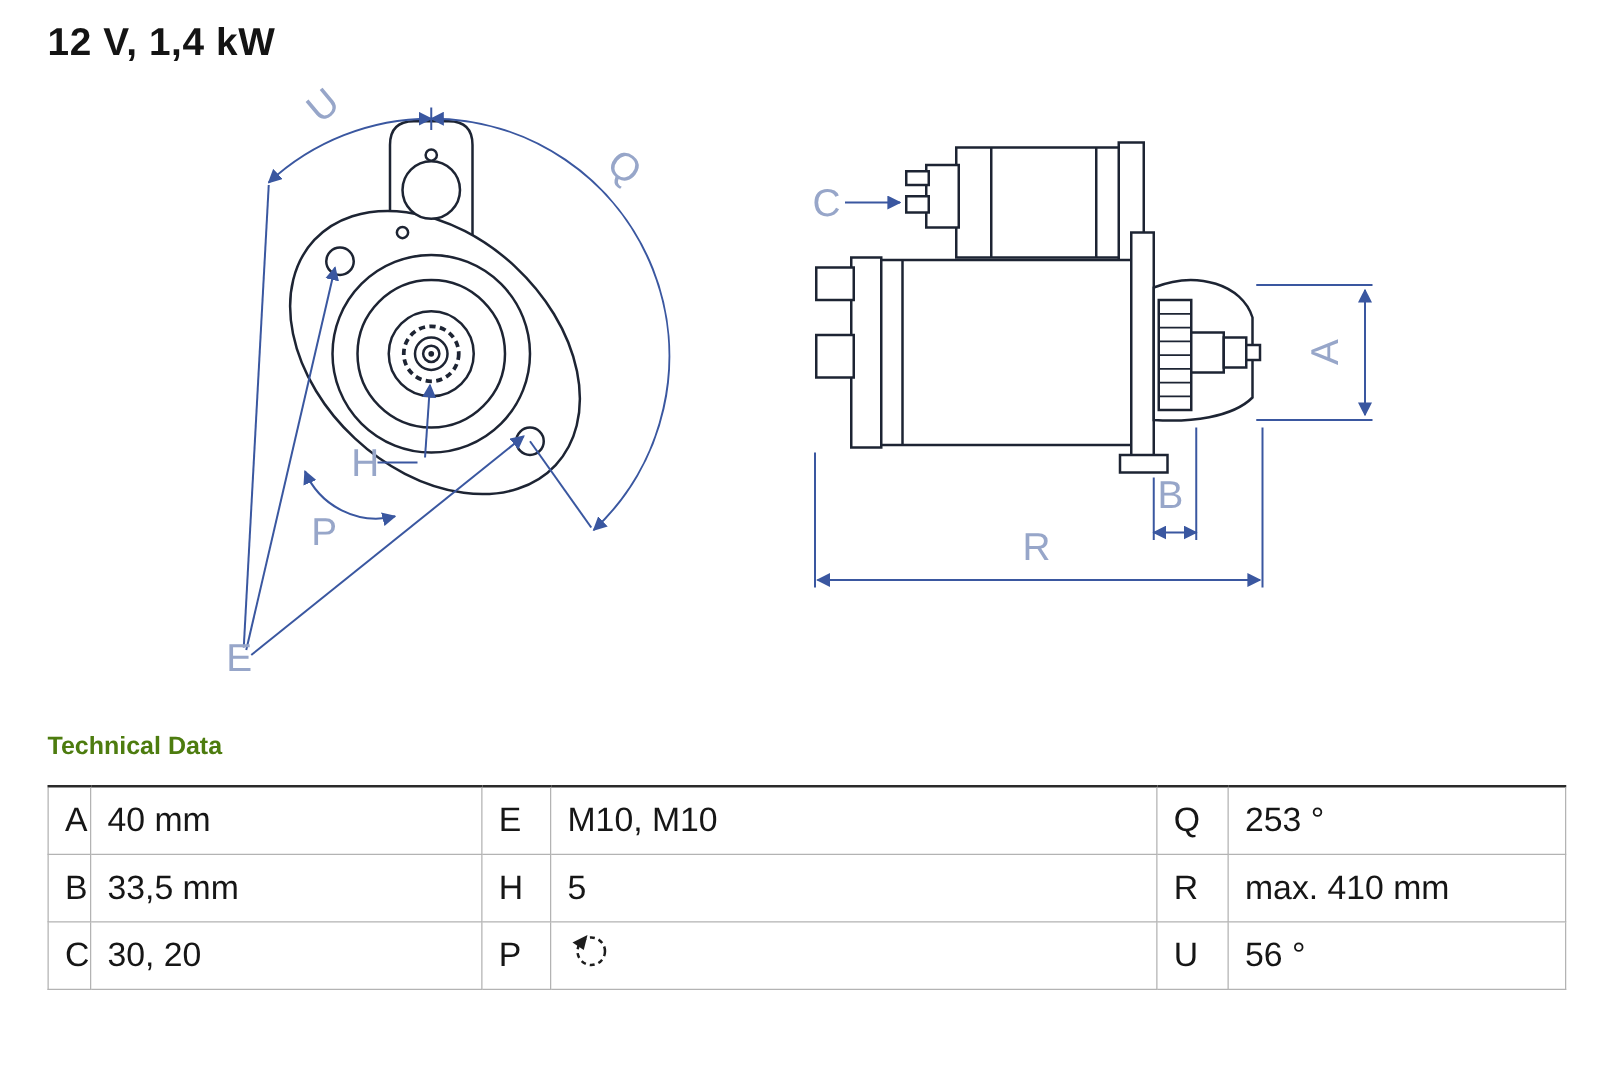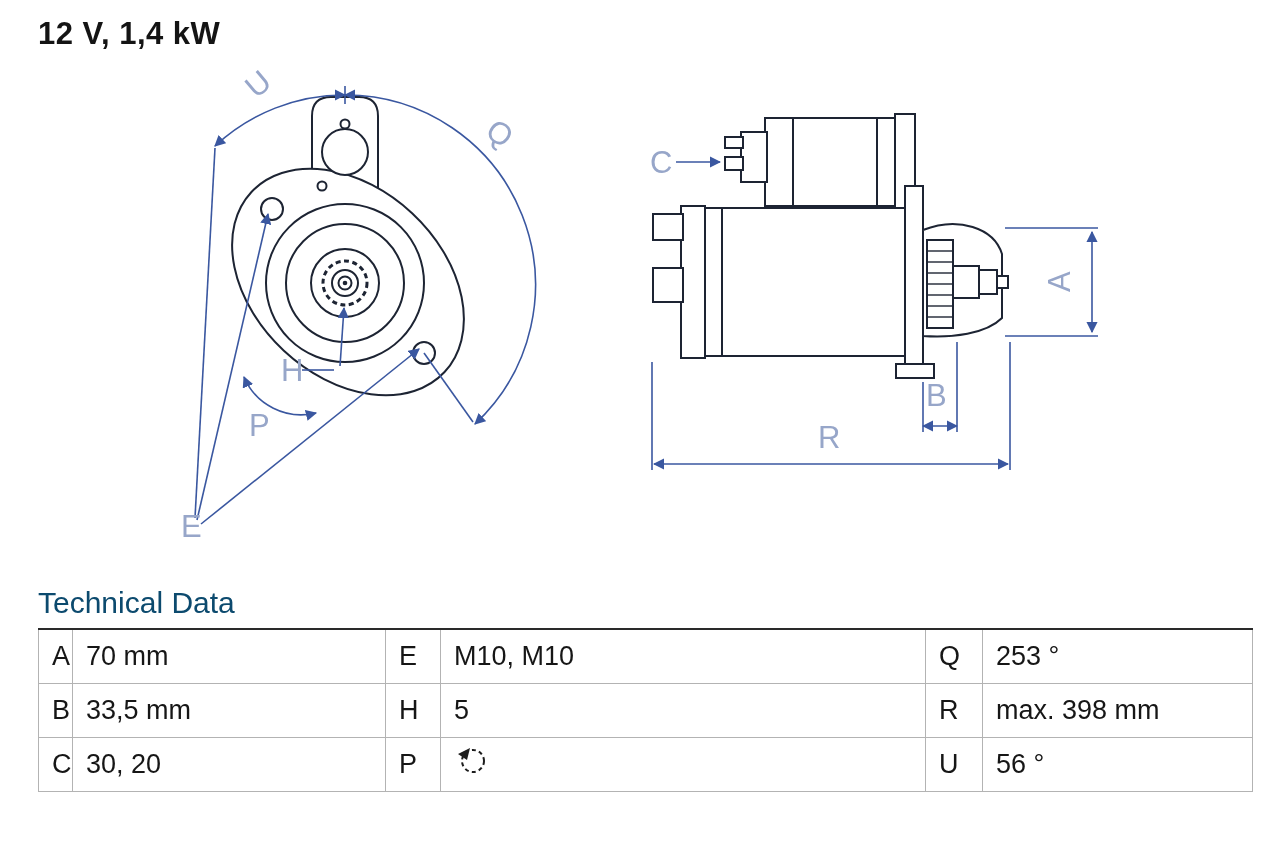--- a/index.html
+++ b/index.html
@@ -1,21 +1,21 @@
 <!DOCTYPE html>
 <html><head>
 <meta charset="utf-8">
 <style>
   html,body{margin:0;padding:0;background:#ffffff;}
   .page{position:relative;width:1280px;height:853px;background:#fff;overflow:hidden;
         font-family:"Liberation Sans",sans-serif;color:#141414;}
   .title{position:absolute;left:38px;top:16px;font-size:31px;font-weight:600;letter-spacing:0.5px;}
   .diagram-wrap{position:absolute;left:0;top:0;width:1280px;height:565px;}
   svg text{font-family:"Liberation Sans",sans-serif;font-size:31px;fill:#97a6c9;}
-  .section-heading{position:absolute;left:38px;top:586px;font-size:30px;font-weight:400;color:#0c4a6e;}
+  .section-heading{position:absolute;left:38px;top:586px;font-size:20px;font-weight:700;color:#4d7c0f;}
   .specs{position:absolute;left:38px;top:628px;}
   table.specs-table{border-collapse:collapse;table-layout:fixed;width:1214px;font-size:27px;}
   table.specs-table td{border:1px solid #b3b3b3;height:53px;padding:0 0 0 13px;color:#161616;
                        white-space:nowrap;overflow:hidden;}
   table.specs-table tr:first-child td{border-top:2px solid #2a2a2a;}
   td.k{padding-left:7px;}
   .picon{display:inline-block;vertical-align:middle;}
 </style>
 </head>
 <body>
@@ -151,33 +151,33 @@
         <col style="width:34px">
           <col style="width:313px">
         <col style="width:55px">
           <col style="width:485px">
         <col style="width:57px">
           <col style="width:270px">
       </colgroup>
       <tbody>
         <tr>
           <td class="k">A</td>
-          <td class="v">70 mm</td>
+          <td class="v">40 mm</td>
           <td class="k">E</td>
           <td class="v">M10, M10</td>
           <td class="k">Q</td>
           <td class="v">253 °</td>
         </tr>
         <tr>
           <td class="k">B</td>
           <td class="v">33,5 mm</td>
           <td class="k">H</td>
           <td class="v">5</td>
           <td class="k">R</td>
-          <td class="v">max. 398 mm</td>
+          <td class="v">max. 410 mm</td>
         </tr>
         <tr>
           <td class="k">C</td>
           <td class="v">30, 20</td>
           <td class="k">P</td>
           <td class="v">
             <span class="picon">
               <svg width="36" height="34" viewBox="0 0 36 34">
                 <circle cx="19" cy="17" r="11" fill="none" stroke="#1d1d1d" stroke-width="2" stroke-dasharray="4 3.2"></circle>
                 <polygon points="4,10 16,4 13,16" fill="#1d1d1d"></polygon>

